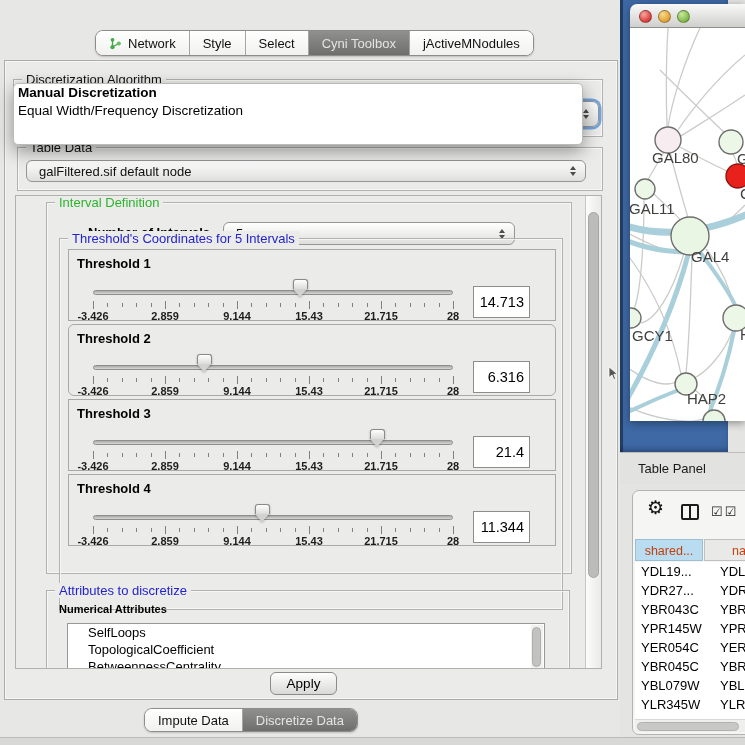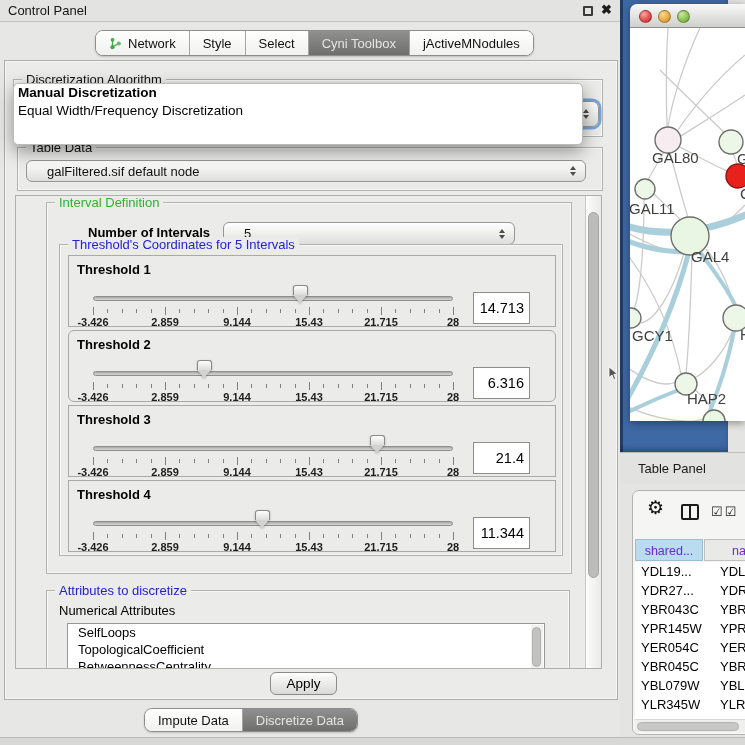--- a/index.html
+++ b/index.html
@@ -18,96 +18,91 @@
 .ticon{margin-right:6px;display:inline-block;line-height:0}
 #toptabs{left:95px;top:30px}
 #bottabs{left:144px;top:708px;height:24px}
 #mainpanel{left:4px;top:60px;width:614px;height:640px;background:#ebebe9;border:1px solid #acacaa;box-shadow:inset 0 0 0 1px #f6f6f4}
 .grp{position:absolute;border:1px solid #b2b2b0;box-shadow:inset 0 0 0 1px rgba(255,255,255,.6)}
 .gtitle{position:absolute;top:-8px;left:8px;background:#ebebe9;padding:0 4px;font-size:13px;color:#141414;white-space:nowrap}
 .gtitle.green{color:#2db42d}
 .gtitle.blue{color:#2323cd}
 #galgo{left:8px;top:18px;width:590px;height:58px}
 .combo{position:absolute;background:linear-gradient(#ffffff,#dededc);border:1px solid #969694;border-radius:6px;font-size:13px;color:#111}
-.cval{position:absolute;left:20px;top:0;line-height:22px;white-space:nowrap}
+.cval{position:absolute;left:12px;top:0;line-height:22px;white-space:nowrap}
 .updown{position:absolute;right:9px;top:50%;transform:translateY(-50%);display:flex;flex-direction:column;gap:2px}
 .arr{width:0;height:0;border-left:3.5px solid transparent;border-right:3.5px solid transparent}
 .arr.up{border-bottom:4.5px solid #4c4c4a}
 .arr.dn{border-top:4.5px solid #4c4c4a}
 #focuscombo{left:16px;top:40px;width:578px;height:26px;border-radius:7px;box-shadow:0 0 0 2.5px #73a3dc;z-index:5}
 #popup{position:absolute;left:8px;top:22px;width:570px;height:62px;background:#fff;border:1px solid #bbbbb9;border-radius:5px;box-shadow:0 6px 18px rgba(0,0,0,.4);z-index:30}
 .ph{height:20px;line-height:20px;text-align:center;color:#b2b2b2;font-size:13px;margin-top:2px}
 .opt{height:18px;line-height:18px;padding-left:4px;font-size:13.5px;color:#000;white-space:nowrap}
 .opt.b{font-weight:bold}
 #gtable{left:12px;top:86px;width:586px;height:44px}
 #tablecombo{left:8px;top:12px;width:560px;height:22px}
 #scrollpane{left:10px;top:134px;width:587px;height:474px;border:1px solid #b0b0ae;background:#ebebe9;overflow:hidden}
 #vscroll{position:absolute;right:0;top:0;width:16px;height:100%;background:linear-gradient(to right,#fcfcfa,#eaeae8);border-left:1px solid #c6c6c4}
 #vthumb{position:absolute;left:2px;top:16px;width:11px;height:366px;background:#bcbcba;border:1px solid #a6a6a4;border-radius:6px}
 #ginterval{left:30px;top:6px;width:526px;height:372px}
 #nintlabel{position:absolute;left:41px;top:22px;font-weight:bold;font-size:13px}
 #nintspin{left:176px;top:19px;width:292px;height:23px}
-#gthresh{left:12px;top:41px;width:504px;height:312px}
+#gthresh{left:12px;top:35px;width:504px;height:372px}
 .tbox{position:absolute;left:8px;width:488px;height:72px;border:1px solid #a9a9a7;background:#ebebe9}
 .tlabel{position:absolute;left:8px;top:6px;font-weight:bold;font-size:13px}
 .track{position:absolute;left:24px;top:40px;width:360px;height:5px;border:1px solid #8e8e8c;border-radius:3px;background:linear-gradient(#a9a9a7,#d8d8d6)}
 .thumbwrap{position:absolute;left:24px;top:29px;width:360px;height:0}
 .thumb{position:absolute;width:15px;margin-left:-7.5px;filter:drop-shadow(0 1px 1px rgba(0,0,0,.25))}
 .thumb .tt{width:15px;height:10px;background:linear-gradient(#fefefe,#dcdcda);border:1px solid #8a8a88;border-bottom:none;border-radius:3px 3px 0 0}
 .thumb .tp{width:0;height:0;border-left:7.5px solid transparent;border-right:7.5px solid transparent;border-top:8px solid #d2d2d0}
 .ticks{position:absolute;left:24px;top:51px;width:360px;height:8px}
 .tick{position:absolute;width:1px;background:#80807e;top:2px;height:4px}
 .tick.mj{top:0;height:8px}
 .tlabels{position:absolute;left:24px;top:60px;width:360px;height:12px}
 .tlab{position:absolute;transform:translateX(-50%);font-size:11px;font-weight:bold;color:#1d1d1d;white-space:nowrap}
 .tval{position:absolute;left:404px;top:36px;width:57px;height:32px;background:#fff;border:1px solid #8d8d8b;font-size:14.5px;text-align:right;line-height:31px;padding-right:5px}
 #gattrs{left:30px;top:394px;width:524px;height:80px}
-#numattr{position:absolute;left:12px;top:12px;font-weight:normal;font-size:13px}
+#numattr{position:absolute;left:12px;top:12px;font-weight:bold;font-size:11px}
 #attrlist{position:absolute;left:20px;top:32px;width:478px;height:60px;background:#fff;border:1px solid #98989a}
-.litem{height:17px;line-height:17px;padding-left:10px;font-size:13px;white-space:nowrap}
+.litem{height:17px;line-height:17px;padding-left:20px;font-size:13px;white-space:nowrap}
 #lscroll{position:absolute;right:1px;top:1px;width:12px;bottom:1px;background:#f1f1ef}
 #lthumb{position:absolute;left:1px;top:2px;width:9px;height:40px;background:#c2c2c0;border:1px solid #aeaeac;border-radius:5px}
 #applybtn{position:absolute;left:265px;top:611px;width:67px;height:23px;background:linear-gradient(#fefefe,#d9d9d7);border:1px solid #8b8b89;border-radius:6px;font-size:13.5px;text-align:center;line-height:21px;color:#000}
 #blueframe{left:620px;top:0;width:108px;height:452px;background:linear-gradient(to right,#24406b 0,#24406b 3px,#3e69a5 3px);box-shadow:inset 0 -4px 6px -2px rgba(0,0,20,.35)}
 #macwin{position:absolute;left:10px;top:4px;width:115px;height:417px;border-radius:7px 0 0 0;overflow:hidden;box-shadow:0 2px 8px rgba(0,0,0,.4)}
 #mactitle{position:relative;height:24px;background:linear-gradient(#f9f9f9,#cfcfcd);border-bottom:1px solid #8e8e8c}
 .light{position:absolute;top:5.5px;width:13px;height:13px;border-radius:50%;border:1px solid rgba(0,0,0,.3)}
 #lr{left:9px;background:radial-gradient(circle at 35% 30%,#f4a8a3,#dd4340 65%,#aa2f2c)}
 #ly{left:28px;background:radial-gradient(circle at 35% 30%,#f6d98f,#e2a63a 65%,#b57f22)}
 #lg{left:47px;background:radial-gradient(circle at 35% 30%,#c8e8a2,#84bc4b 65%,#5f9434)}
 #netcanvas{position:absolute;left:0;top:24px;right:0;bottom:0;background:#fff}
 #netsvg text{font-family:"Liberation Sans",sans-serif}
 #tphead{left:620px;top:452px;width:125px;height:32px;background:#e2e2e0;border-top:1px solid #bcbcba;font-size:13px;color:#1a1a1a;line-height:32px;padding-left:18px}
 #tpbox{left:632px;top:490px;width:130px;height:245px;background:#f5f5f3;border:1px solid #b3b3b1;border-radius:7px;overflow:hidden}
 #gear{position:absolute;left:14px;top:7px;font-size:19px;color:#111;line-height:1}
 #splitcols{position:absolute;left:48px;top:13px;width:18px;height:16px;border:2px solid #1b1b1b;border-radius:2px}
 #scdiv{position:absolute;left:6px;top:0;width:2px;height:12px;background:#1b1b1b}
 #checks{position:absolute;left:78px;top:13px;font-size:13px;letter-spacing:2px;color:#1b1b1b}
-.tph{position:absolute;top:48px;height:22px;font-size:12.5px;text-align:center;line-height:22px;border:1px solid #c0c0be;background:#e9e9e7;color:#6d28d9;overflow:hidden;white-space:nowrap}
+.tph{position:absolute;top:48px;height:22px;font-size:12.5px;text-align:center;line-height:22px;border:1px solid #c0c0be;background:#e9e9e7;color:#c2410c;overflow:hidden;white-space:nowrap}
 .tph.sel{background:#badcf0;border-color:#9cbdd2}
 #tprows{position:absolute;left:2px;top:71px;width:126px;height:157px;overflow:hidden;background:#fff}
 .trow{position:relative;height:19px;line-height:19px;font-size:13px;color:#000;white-space:nowrap}
 .tc1{position:absolute;left:6px;width:62px;overflow:hidden}
 .tc2{position:absolute;left:85px;right:0;overflow:hidden}
 #hscroll{position:absolute;left:2px;top:228px;width:126px;height:13px;background:#efefed;border-top:1px solid #d8d8d6}
 #hthumb{position:absolute;left:2px;top:2px;width:102px;height:9px;background:#c8c8c6;border:1px solid #b2b2b0;border-radius:5px}
 #bottomstrip{left:0;top:737px;width:745px;height:8px;background:#d8d8d6;border-top:1px solid #bababa}
 #cursor{left:608px;top:366px;width:11px;height:15px;z-index:60}
 </style>
 </head>
 <body>
 
 <div id="stage">
 
   <div id="leftwin" class="abs">
-    <div id="titlebar" class="abs">
-      <span id="wintitle">Control Panel</span>
-      <span id="floatbtn"></span>
-      <span id="closebtn">✖</span>
-    </div>
 
     <div id="toptabs" class="tabbar">
         <div class="seg">
           <span class="ticon"><svg width="13" height="13" viewBox="0 0 13 13">
               <path d="M3.5 3 L3.5 10 L9.8 6.5" stroke="#44a84c" stroke-width="1.3" fill="none"></path>
               <circle cx="3.5" cy="2.8" r="1.9" fill="#44a84c"></circle>
               <circle cx="3.5" cy="10.2" r="2.1" fill="#44a84c"></circle>
               <circle cx="9.8" cy="6.5" r="2.1" fill="#63bd69"></circle>
             </svg></span>
           <span>Network</span>

